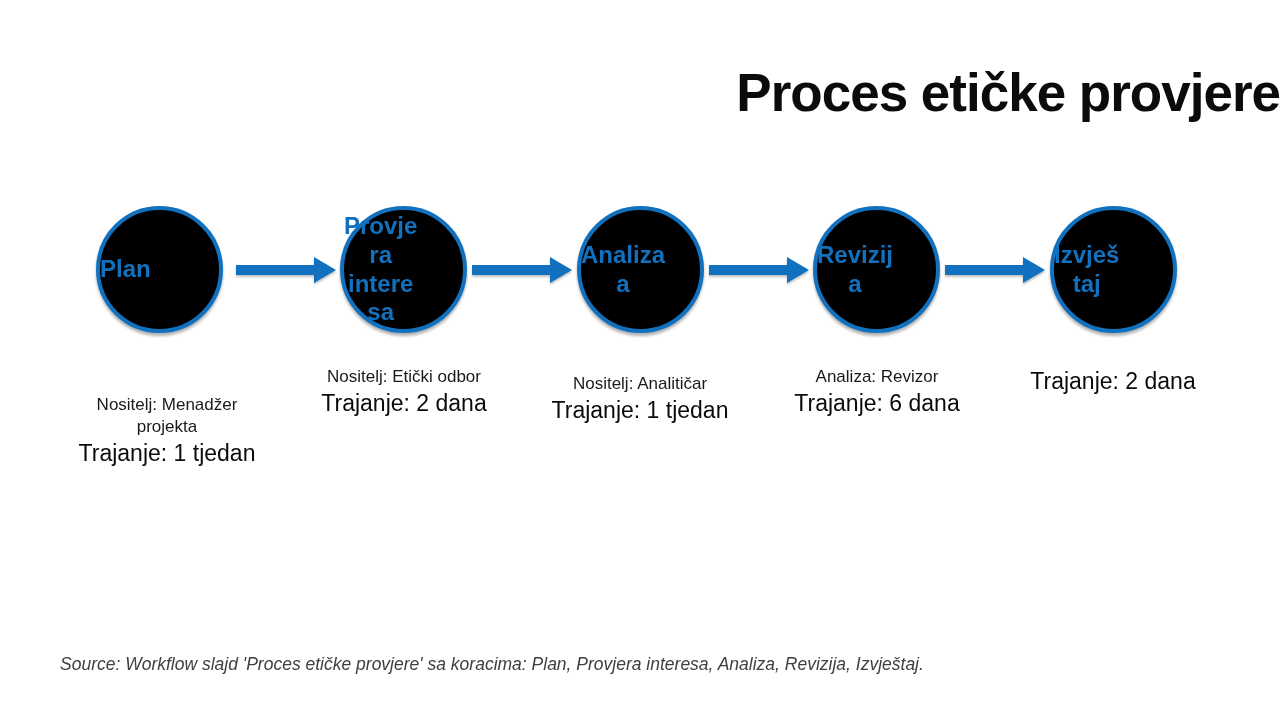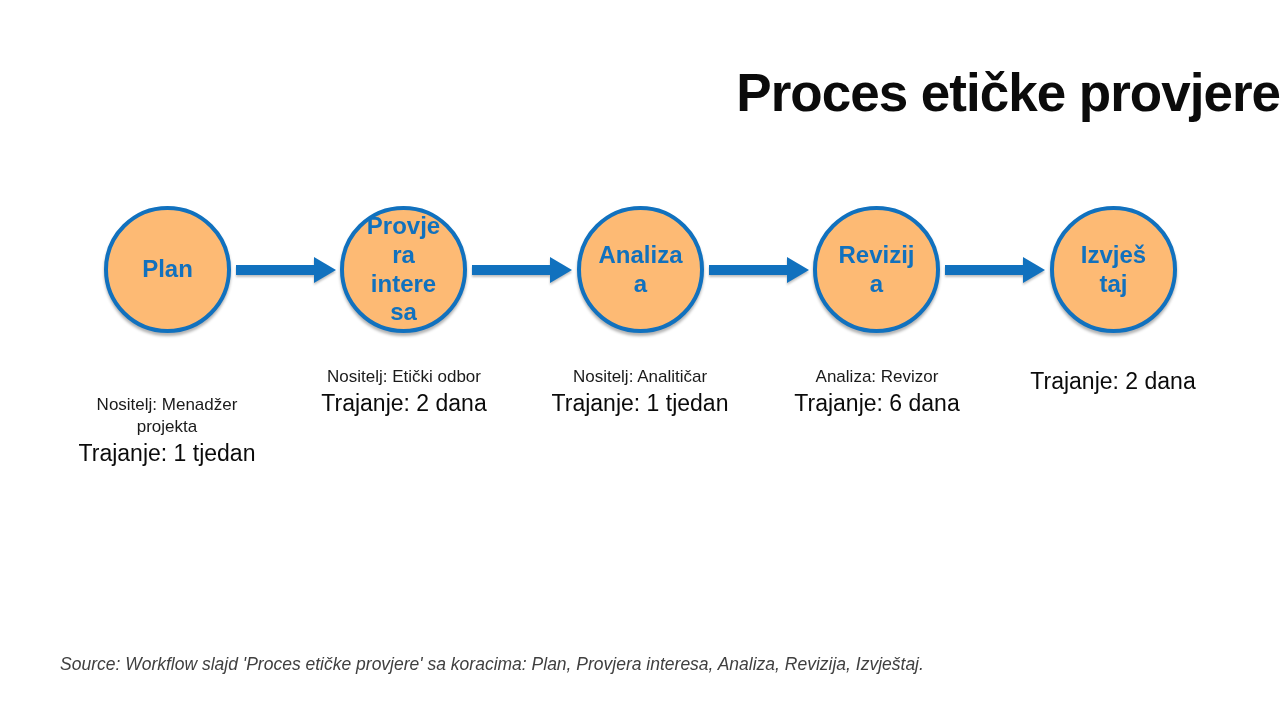--- a/index.html
+++ b/index.html
@@ -21,35 +21,35 @@
     letter-spacing: -1px;
   }
 
   .flow { position: absolute; top: 206px; left: 0; width: 1280px; height: 127px; }
 
   .circle {
     position: absolute;
     width: 127px; height: 127px;
     border: 4px solid #1171be;
     border-radius: 50%;
-    background: #fdba74;
+    background: #000000;
     display: flex;
     align-items: center;
-    justify-content: center;
+    justify-content: flex-start;
     box-shadow: 0 3px 3px rgba(0,0,0,0.30);
   }
   .circle .step-label {
     font-size: 24px;
     font-weight: 700;
     color: #1171be;
     line-height: 1.2;
     text-align: center;
     white-space: pre-line;
   }
-  .c1 { left: 104px; }
+  .c1 { left: 96px; }
   .c2 { left: 340px; }
   .c3 { left: 577px; }
   .c4 { left: 813px; }
   .c5 { left: 1050px; }
 
   .arrow {
     position: absolute;
     top: 51px;
     width: 100px; height: 26px;
     filter: drop-shadow(0 2px 1px rgba(0,0,0,0.25));
@@ -60,21 +60,21 @@
   .a4 { left: 945px; }
 
   .step-info {
     position: absolute;
     top: 366px;
     width: 200px;
     text-align: center;
   }
   .i1 { left: 67px; margin-top: 28px; }
   .i2 { left: 304px; }
-  .i3 { left: 540px; }
+  .i3 { left: 540px; margin-top: 7px; }
   .i4 { left: 777px; }
   .i5 { left: 1013px; }
   .owner {
     font-size: 17px;
     color: #1a1a1a;
     line-height: 1.3;
   }
   .duration {
     margin-top: 2px;
     font-size: 23px;

